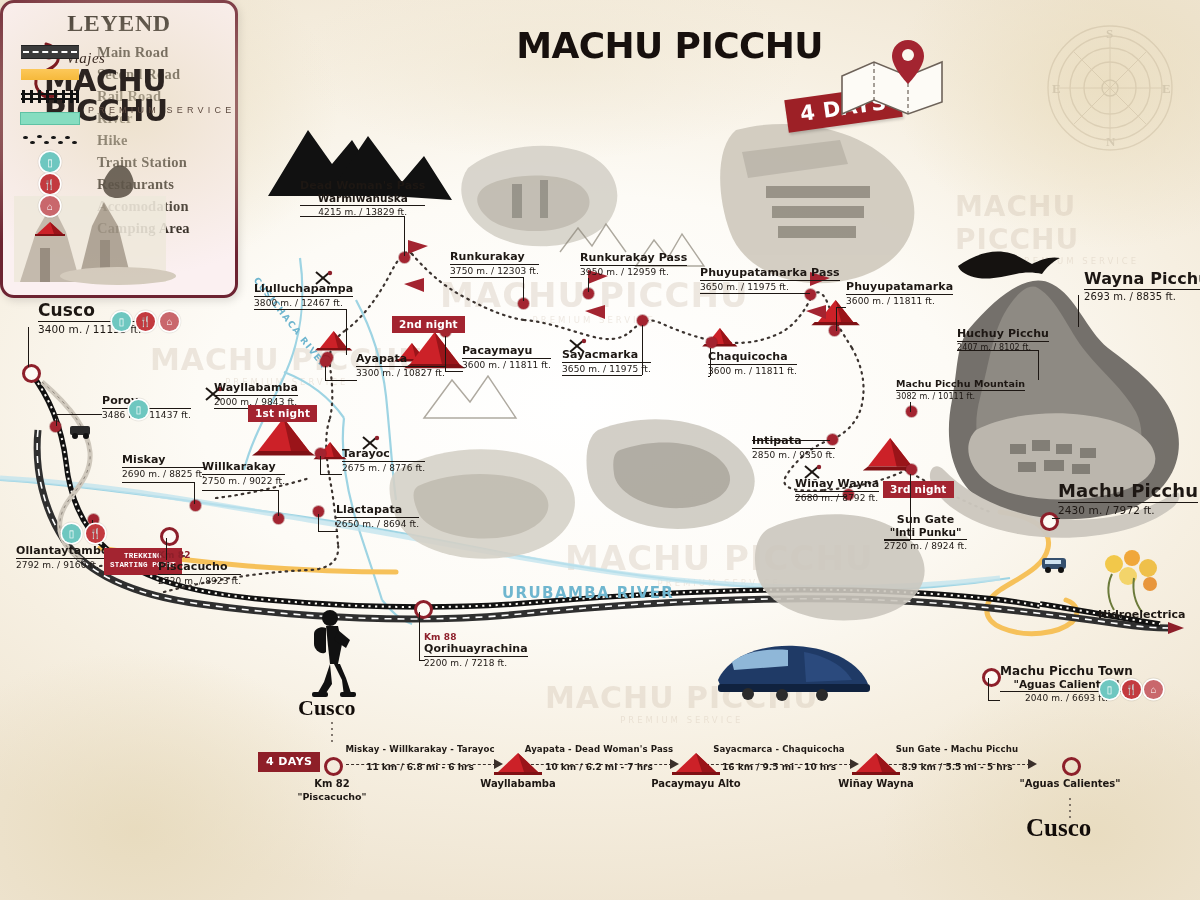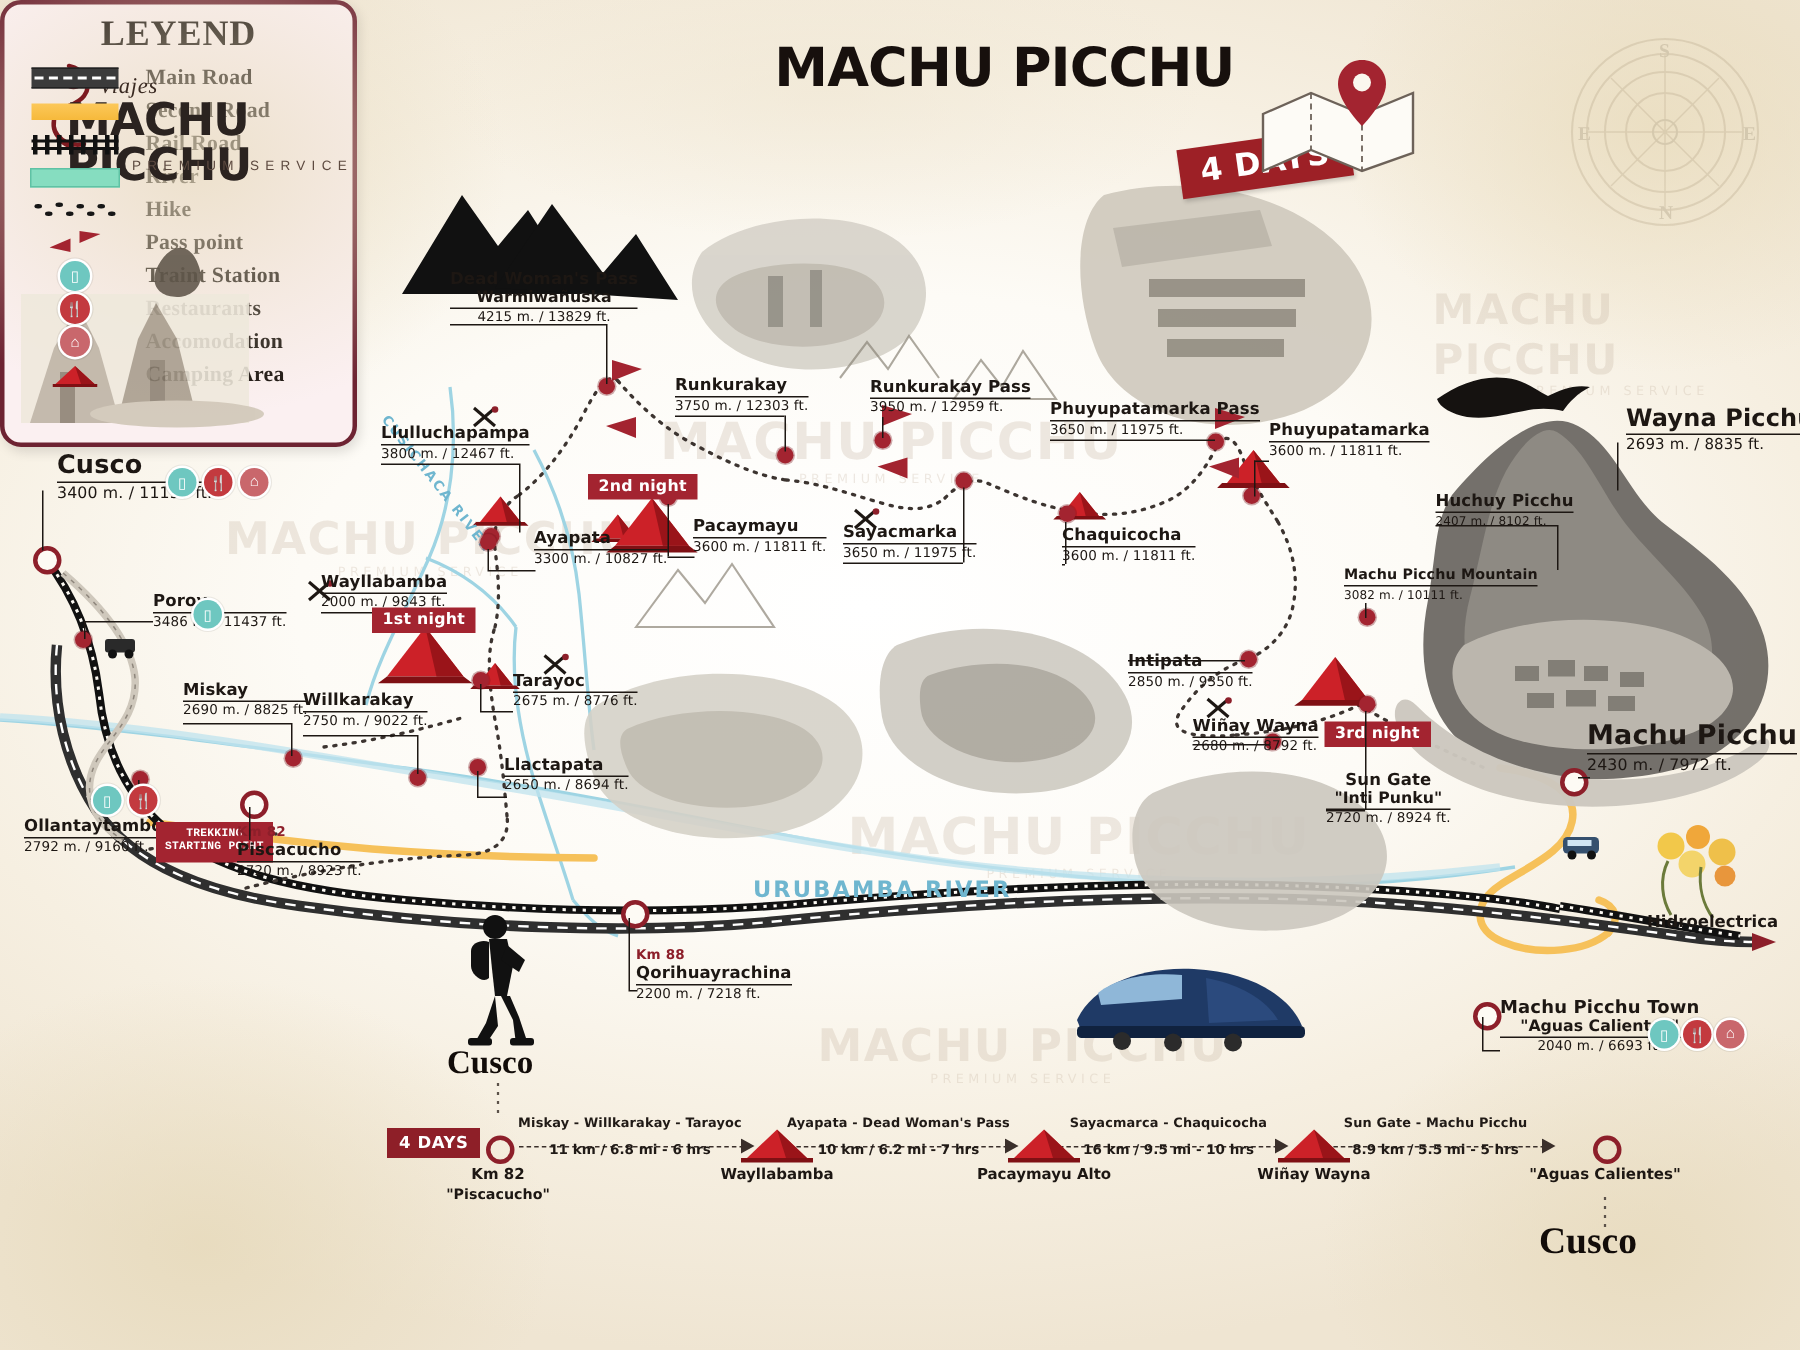--- a/index.html
+++ b/index.html
@@ -789,29 +789,20 @@
             <div class="k-dot" style="left:23px;top:7px"></div>
           <div class="k-dot" style="left:30px;top:2px"></div>
             <div class="k-dot" style="left:37px;top:7px"></div>
           <div class="k-dot" style="left:44px;top:2px"></div>
             <div class="k-dot" style="left:51px;top:7px"></div>
         </div>
       </div>
       <div class="lg-txt">Hike</div>
     </div>
 
-    <div class="lg-row">
-      <div class="lg-key">
-        <svg width="34" height="16" viewBox="0 0 34 16">
-            <path d="M0,11 L14,5 L14,14 Z" fill="#a32430"></path>
-            <path d="M34,2 L20,8 L20,0 Z" fill="#a32430"></path>
-          </svg>
-      </div>
-      <div class="lg-txt">Pass point</div>
-    </div>
 
     <div class="lg-row">
       <div class="lg-key">
         <div class="pill train" style="position:relative;width:20px;height:20px;">▯</div>
       </div>
       <div class="lg-txt">Traint Station</div>
     </div>
 
     <div class="lg-row">
       <div class="lg-key">

